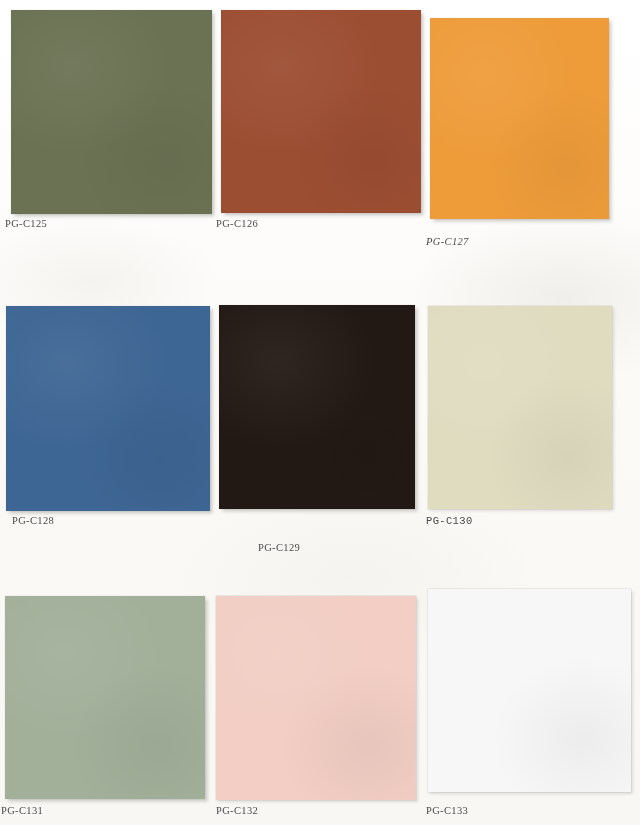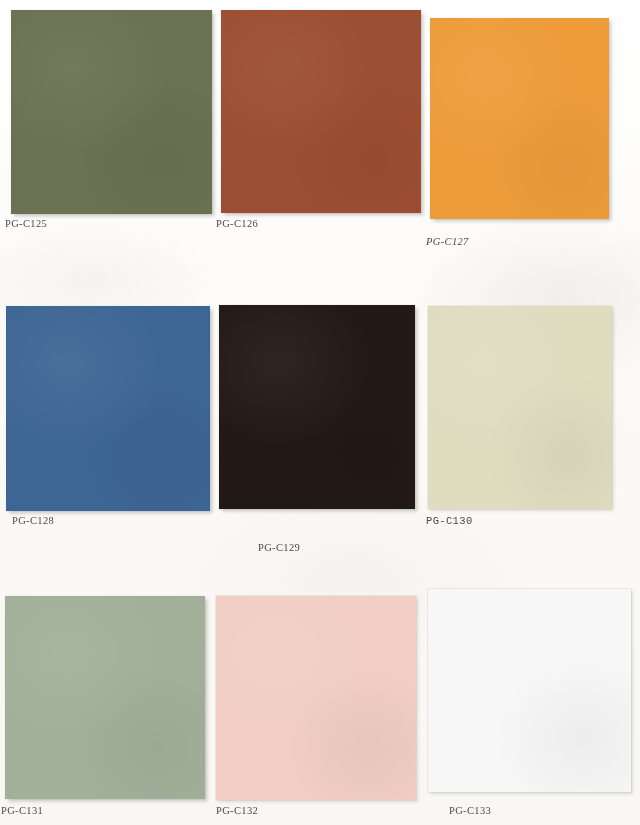--- a/index.html
+++ b/index.html
@@ -105,15 +105,15 @@
     <div class="swatch-cell" style="left: 0px; top: 0px;">
       <div class="swatch-chip" style="left: 5px; top: 596px; width: 200px; height: 203px; background: rgb(162, 176, 154);"></div>
       <div class="swatch-label" style="left: 1px; top: 805px; text-align: center;">PG-C131</div>
     </div>
     <div class="swatch-cell" style="left: 0px; top: 0px;">
       <div class="swatch-chip pale" style="left: 216px; top: 596px; width: 200px; height: 204px; background: rgb(242, 206, 196);"></div>
       <div class="swatch-label" style="left: 216px; top: 805px; font-family: Liberation Serif, serif;">PG-C132</div>
     </div>
     <div class="swatch-cell" style="left: 0px; top: 0px;">
       <div class="swatch-chip pale" style="left: 428px; top: 589px; width: 203px; height: 203px; background: rgb(247, 247, 248);"></div>
-      <div class="swatch-label" style="left: 426px; top: 805px; margin-left: 23px;">PG-C133</div>
+      <div class="swatch-label" style="left: 426px; top: 805px;">PG-C133</div>
     </div>
   </div>
 
 </body></html>

